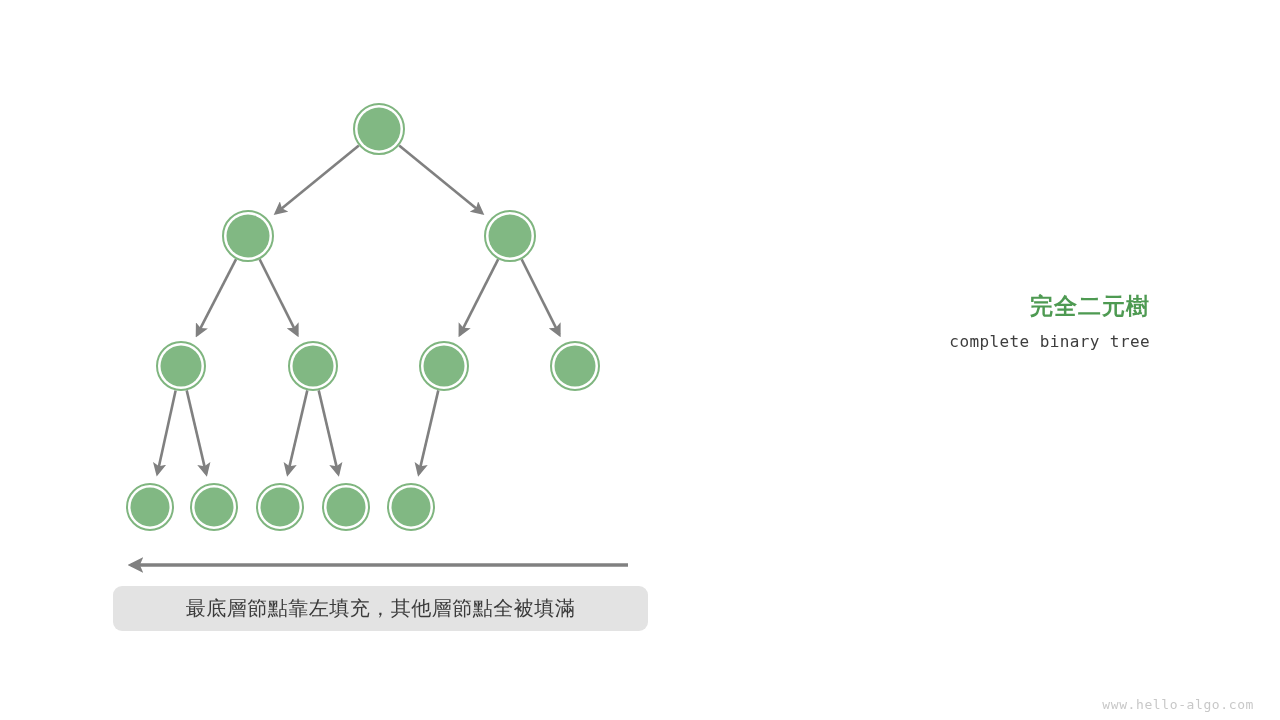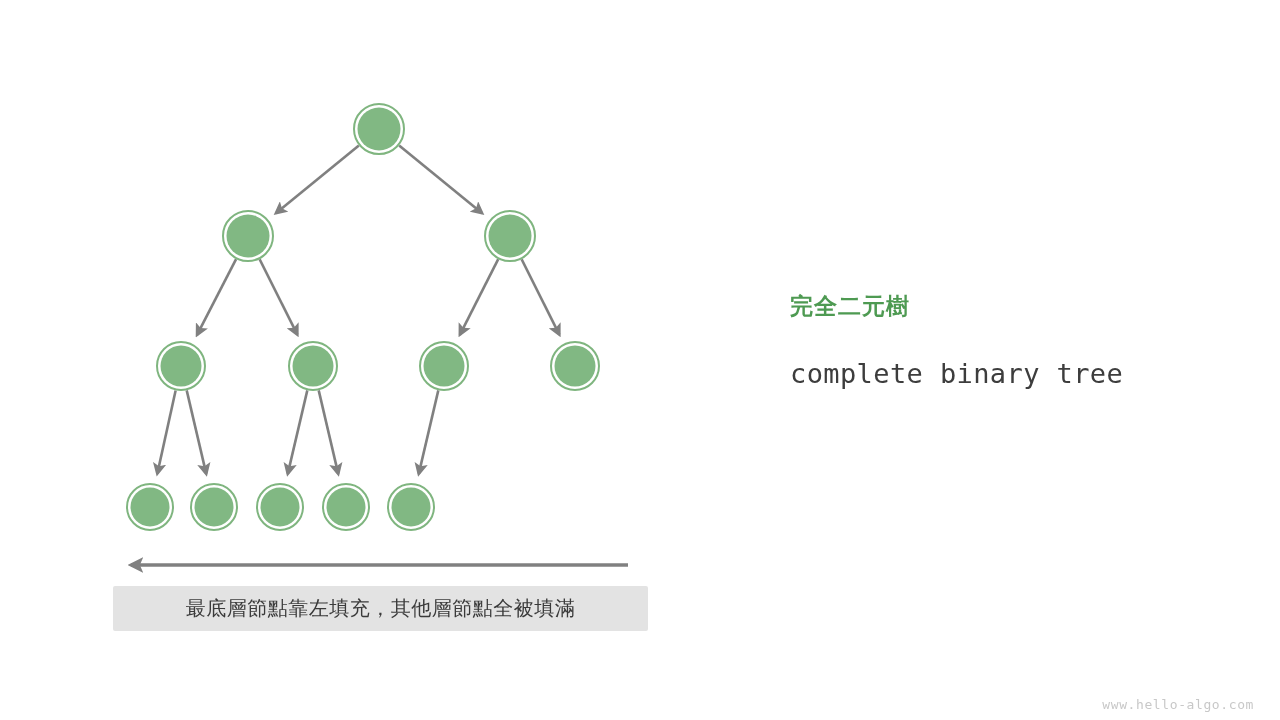--- a/index.html
+++ b/index.html
@@ -22,52 +22,52 @@
     width: 1280px;
     height: 720px;
   }
   .caption-pill {
     position: absolute;
     left: 113px;
     top: 586px;
     width: 535px;
     height: 45px;
     background: #e3e3e3;
-    border-radius: 2px;
+    border-radius: 9px;
     display: flex;
     align-items: center;
     justify-content: center;
   }
   .caption-text {
     font-family: "DejaVu Sans", "Liberation Sans", sans-serif;
     font-size: 20px;
     color: #3a3a3a;
     letter-spacing: 0.5px;
     white-space: nowrap;
   }
   .legend {
     position: absolute;
     left: 790px;
     top: 292px;
     width: 360px;
-    text-align: left;
+    text-align: right;
   }
   .legend-title {
     font-family: "DejaVu Sans", "Liberation Sans", sans-serif;
     font-size: 23px;
     font-weight: bold;
     color: #4e9a52;
     letter-spacing: 1px;
     line-height: 1.3;
   }
   .legend-subtitle {
     font-family: "DejaVu Sans Mono", "Liberation Mono", monospace;
-    font-size: 27px;
+    font-size: 16px;
     color: #3d3d3d;
-    margin-top: 36px;
+    margin-top: 10px;
     letter-spacing: 0.4px;
   }
   .watermark {
     position: absolute;
     right: 26px;
     bottom: 8px;
     font-family: "DejaVu Sans Mono", "Liberation Mono", monospace;
     font-size: 13px;
     color: #c8c8c8;
     letter-spacing: 0.6px;

